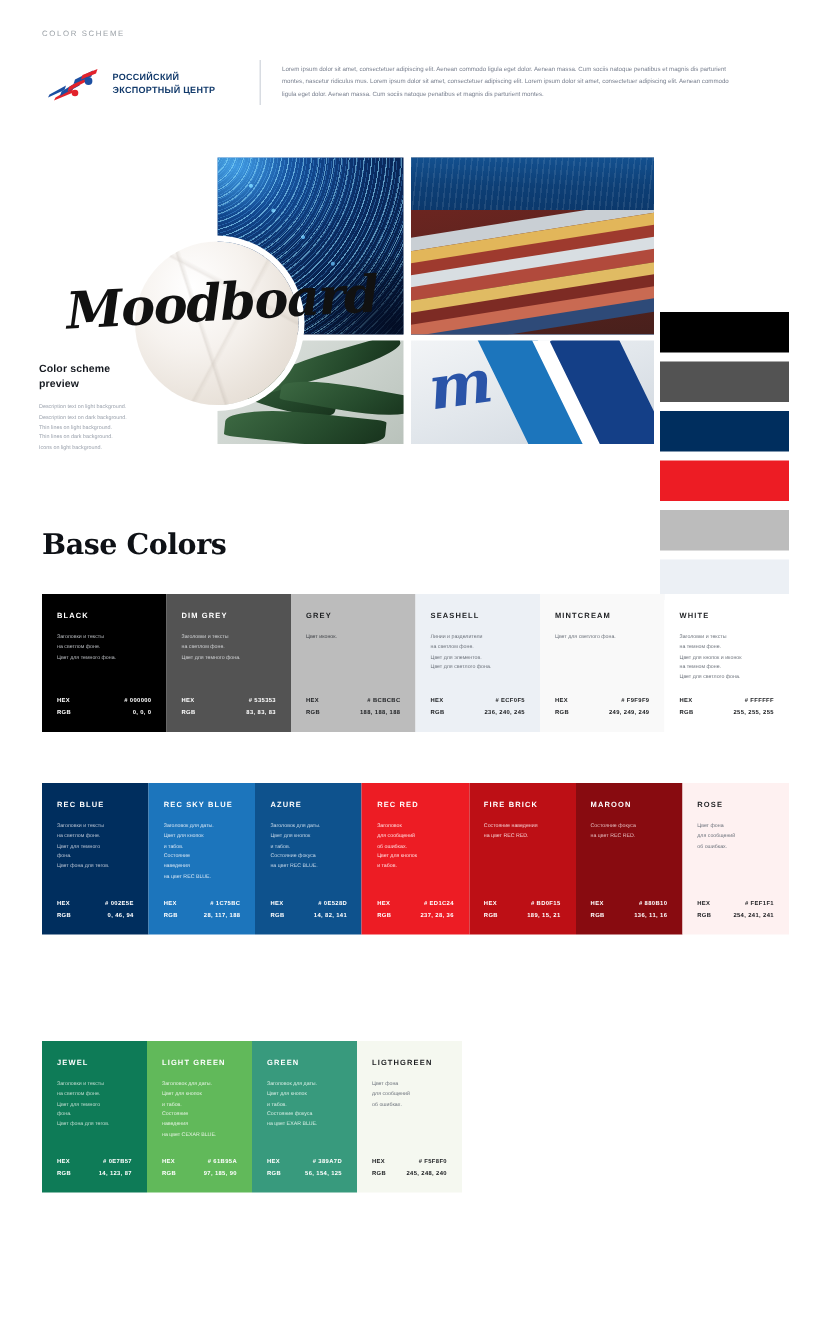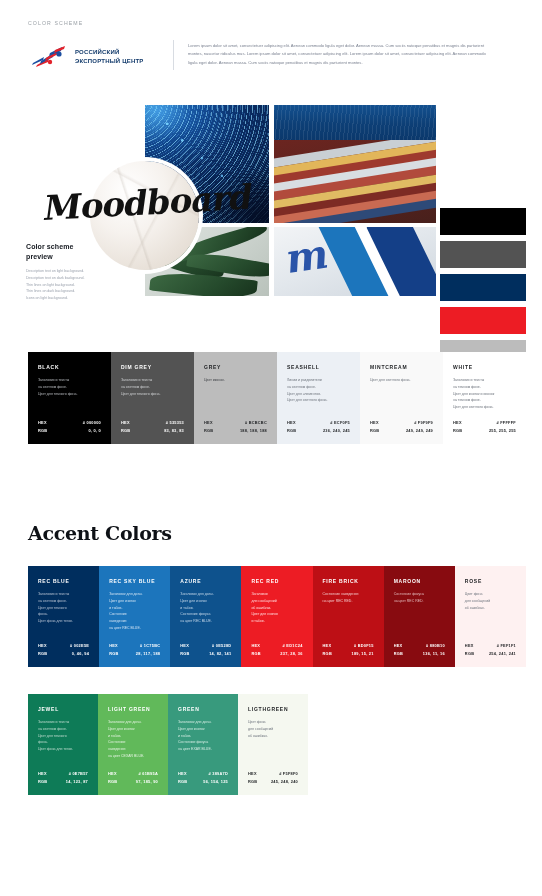--- a/index.html
+++ b/index.html
@@ -201,20 +201,21 @@
         <div class="bar" style="background: rgb(0, 0, 0);"></div>
         <div class="bar" style="background: rgb(83, 83, 83);"></div>
         <div class="bar" style="background: rgb(0, 46, 94);"></div>
         <div class="bar" style="background: rgb(237, 28, 36);"></div>
         <div class="bar" style="background: rgb(188, 188, 188);"></div>
         <div class="bar" style="background: rgb(236, 240, 245);"></div>
       </div>
   </div>
 
   <div id="base-section">
+    <div class="sec-title">Base Colors</div>
     <div class="palette">
         <div class="sw" style="background: rgb(0, 0, 0); color: rgb(255, 255, 255);">
           <div class="sw-name">BLACK</div>
           <div class="sw-desc" style="color: rgb(185, 188, 192);">
             <div>Заголовки и тексты</div>
             <div>на светлом фоне.</div>
             <div>Цвет для темного фона.</div>
           </div>
           <div class="sw-rows">
             <div class="sw-row">
@@ -313,21 +314,20 @@
             <div class="sw-row">
               <span>RGB</span>
               <span>255, 255, 255</span>
             </div>
           </div>
         </div>
       </div>
   </div>
 
   <div id="accent-section">
-    <div class="sec-title">Accent Colors</div>
     <div class="palette">
         <div class="sw" style="background: rgb(0, 46, 94); color: rgb(255, 255, 255);">
           <div class="sw-name">REC BLUE</div>
           <div class="sw-desc" style="color: rgb(182, 194, 210);">
             <div>Заголовки и тексты</div>
             <div>на светлом фоне.</div>
             <div>Цвет для темного</div>
             <div>фона.</div>
             <div>Цвет фона для тегов.</div>
           </div>

